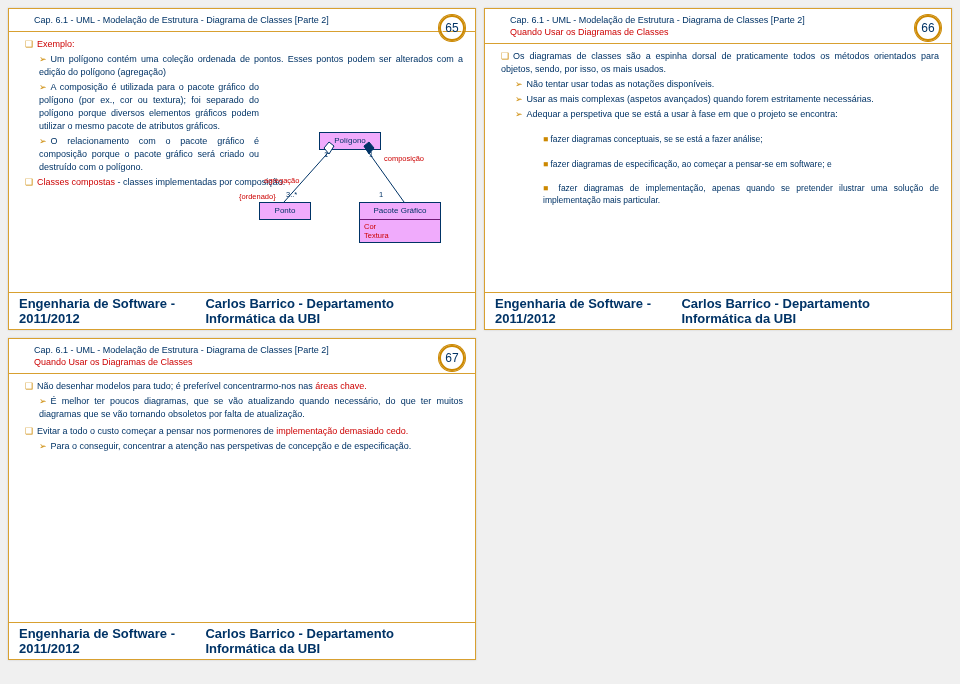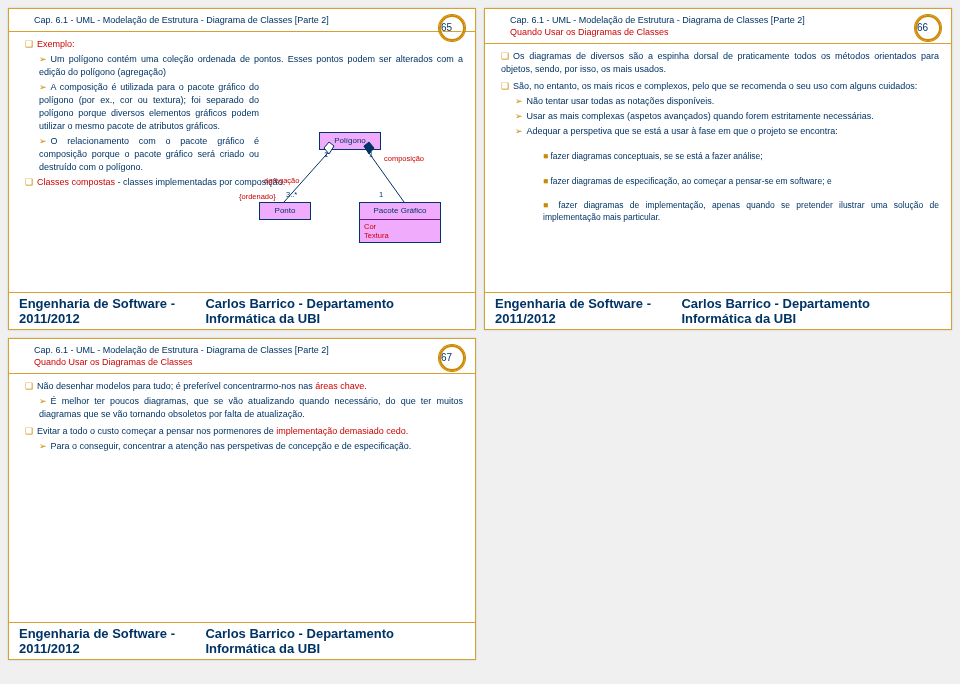--- a/index.html
+++ b/index.html
@@ -40,23 +40,23 @@
     margin-top: 2px;
   }
   .pagenum {
     position: absolute;
     right: 10px;
     top: 6px;
     width: 22px;
     height: 22px;
     border: 2px solid #cc8800;
     border-radius: 50%;
-    text-align: left;
+    text-align: center;
     line-height: 22px;
-    font-size: 10px;
+    font-size: 12px;
     color: #003366;
     box-shadow: inset 0 0 0 1px #fff, 0 0 0 1px #cc8800;
   }
   .hr {
     border-top: 1px solid #d8a030;
     margin: 2px 0 0 0;
   }
   .body {
     flex: 1;
     padding: 6px 12px 4px 16px;
@@ -166,22 +166,21 @@
 
   <div class="slide">
     <div class="header">
       <div class="chapter">Cap. 6.1 - UML - Modelação de Estrutura - Diagrama de Classes [Parte 2]</div>
       <div class="subtitle">Quando Usar os Diagramas de Classes</div>
       <div class="pagenum">66</div>
     </div>
     <div class="hr"></div>
     <div class="body just">
       <ul>
-        <li class="just"><span class="sq">❑</span><span>Os diagramas de diversos são a espinha dorsal de praticamente todos os métodos orientados para objetos, sendo, por isso, os mais usados.</span></li>
-        <li class="just" style="margin-top:4px;"><span class="sq">❑</span><span>São, no entanto, os mais ricos e complexos, pelo que se recomenda o seu uso com alguns cuidados:</span></li>
+        <li class="just"><span class="sq">❑</span><span>Os diagramas de classes são a espinha dorsal de praticamente todos os métodos orientados para objetos, sendo, por isso, os mais usados.</span></li>
         <li class="indent1 just"><span class="arr">➢</span><span>Não tentar usar todas as notações disponíveis.</span></li>
         <li class="indent1 just"><span class="arr">➢</span><span>Usar as mais complexas (aspetos avançados) quando forem estritamente necessárias.</span></li>
         <li class="indent1 just"><span class="arr">➢</span><span>Adequar a perspetiva que se está a usar à fase em que o projeto se encontra:</span></li>
         <li class="indent3 just"><span style="color:#cc8800;">■ </span><span>fazer diagramas conceptuais, se se está a fazer análise;</span></li>
         <li class="indent3 just"><span style="color:#cc8800;">■ </span><span>fazer diagramas de especificação, ao começar a pensar-se em software; e</span></li>
         <li class="indent3 just"><span style="color:#cc8800;">■ </span><span>fazer diagramas de implementação, apenas quando se pretender ilustrar uma solução de implementação mais particular.</span></li>
       </ul>
     </div>
     <div class="footer">
       <span>Engenharia de Software - 2011/2012</span>

